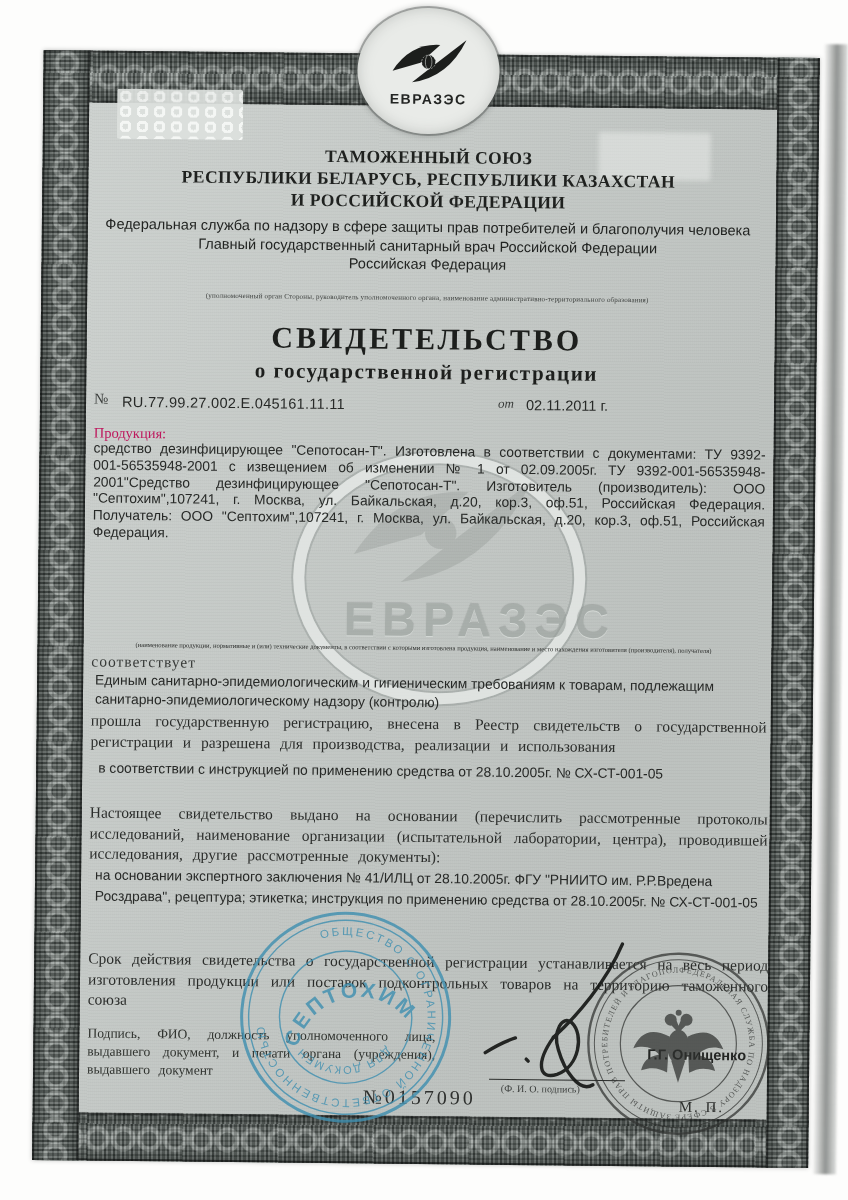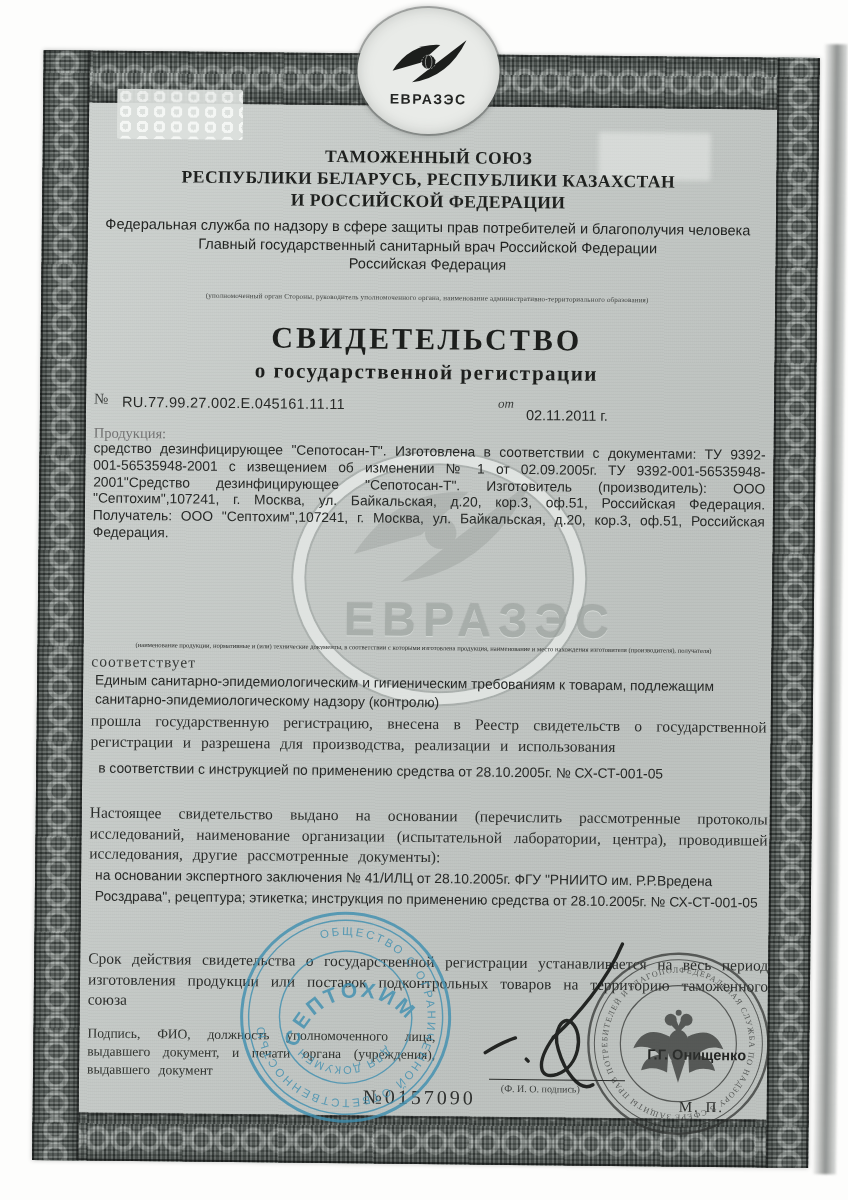--- a/index.html
+++ b/index.html
@@ -126,23 +126,23 @@
       <div>Российская Федерация</div>
     </div>
     <div class="abs serif center tiny" style="left:78px; top:294px; width:692px;">(уполномоченный орган Стороны, руководитель уполномоченного органа, наименование административно-территориального образования)</div>
 
     <div class="abs serif center doc-title" style="left:90px; top:322px; width:668px;">СВИДЕТЕЛЬСТВО</div>
     <div class="abs serif center doc-sub" style="left:90px; top:360px; width:668px;">о государственной регистрации</div>
 
     <div class="abs serif" style="left:92px; top:394px; font-size:15px; color:#3a3d3b;">№</div>
     <div class="abs sans" style="left:120px; top:397px; font-size:14.5px; letter-spacing:.3px;">RU.77.99.27.002.Е.045161.11.11</div>
     <div class="abs serif" style="left:496px; top:395px; font-size:13px; color:#3a3d3b;font-style:italic;">от</div>
-    <div class="abs sans" style="left:524px; top:396px; font-size:14.5px;margin-top:10px;">02.11.2011 г.</div>
-
-    <div class="abs serif" style="left:92px; top:428px; font-size:14.5px; color:#737373;">Продукция:</div>
+    <div class="abs sans" style="left:524px; top:396px; font-size:14.5px;">02.11.2011 г.</div>
+
+    <div class="abs serif" style="left:92px; top:428px; font-size:14.5px; color:#be185d;">Продукция:</div>
     <div class="abs sans just body-sans" style="left:92px; top:444px; width:672px; word-spacing:.12em;">средство дезинфицирующее "Сепотосан-Т". Изготовлена в соответствии с документами: ТУ 9392-001-56535948-2001 с извещением об изменении № 1 от 02.09.2005г. ТУ 9392-001-56535948-2001"Средство дезинфицирующее "Сепотосан-Т". Изготовитель (производитель): ООО "Септохим",107241, г. Москва, ул. Байкальская, д.20, кор.3, оф.51, Российская Федерация. Получатель: ООО "Септохим",107241, г. Москва, ул. Байкальская, д.20, кор.3, оф.51, Российская Федерация.</div>
     <div class="abs serif center" style="left:84px; top:644px; width:680px; font-size:6.6px; color:#44474 5; white-space:nowrap; overflow:hidden;">(наименование продукции, нормативные и (или) технические документы, в соответствии с которыми изготовлена продукция, наименование и место нахождения изготовителя (производителя), получателя)</div>
 
     <div class="abs serif" style="left:92px; top:656px; font-size:15.5px; color:#383b39; letter-spacing:1px;">соответствует</div>
     <div class="abs sans body-sans" style="left:96px; top:674px; width:664px; line-height:19px;">Единым санитарно-эпидемиологическим и гигиеническим требованиям к товарам, подлежащим санитарно-эпидемиологическому надзору (контролю)</div>
 
     <div class="abs serif just body-serif" style="left:92px; top:714px; width:676px;">прошла государственную регистрацию, внесена в Реестр свидетельств о государственной регистрации и разрешена для производства, реализации и использования</div>
     <div class="abs sans" style="left:100px; top:764px; width:660px; font-size:13.8px;">в соответствии с инструкцией по применению средства от 28.10.2005г. № СХ-СТ-001-05</div>
 
     <div class="abs serif just body-serif" style="left:92px; top:806px; width:678px;">Настоящее свидетельство выдано на основании (перечислить рассмотренные протоколы исследований, наименование организации (испытательной лаборатории, центра), проводившей исследования, другие рассмотренные документы):</div>

